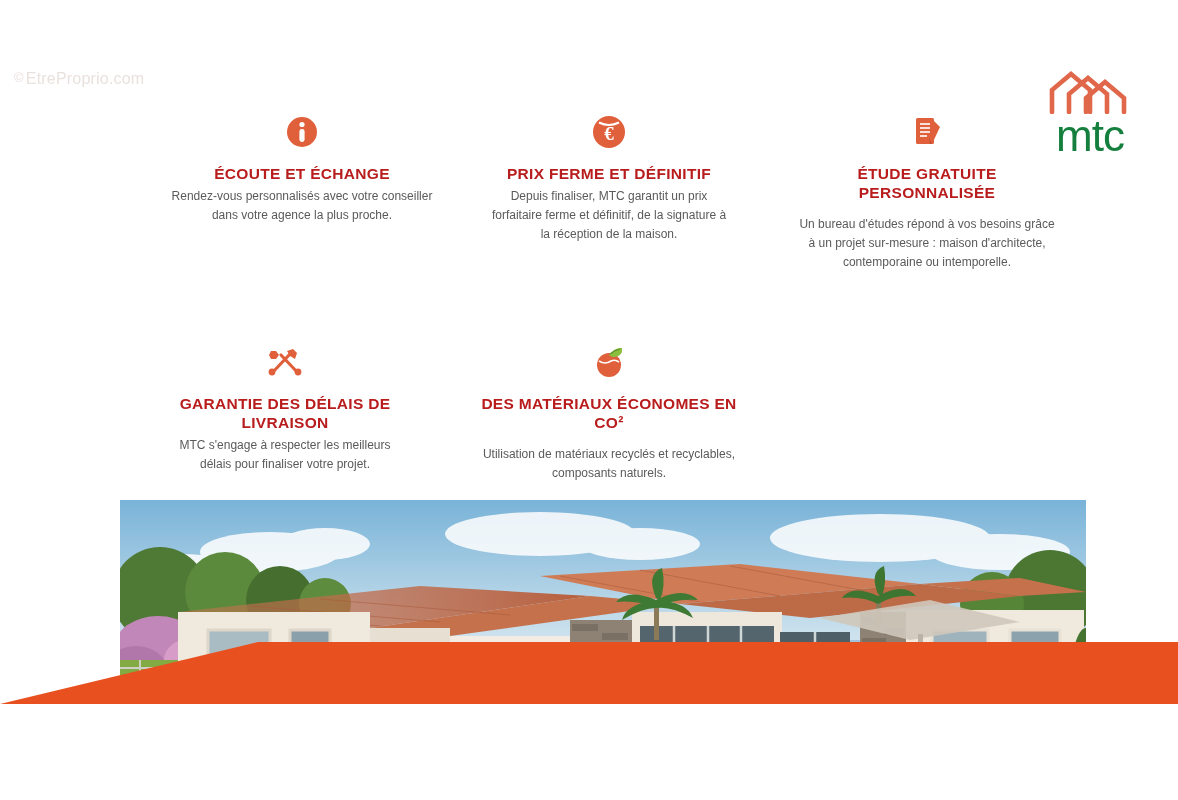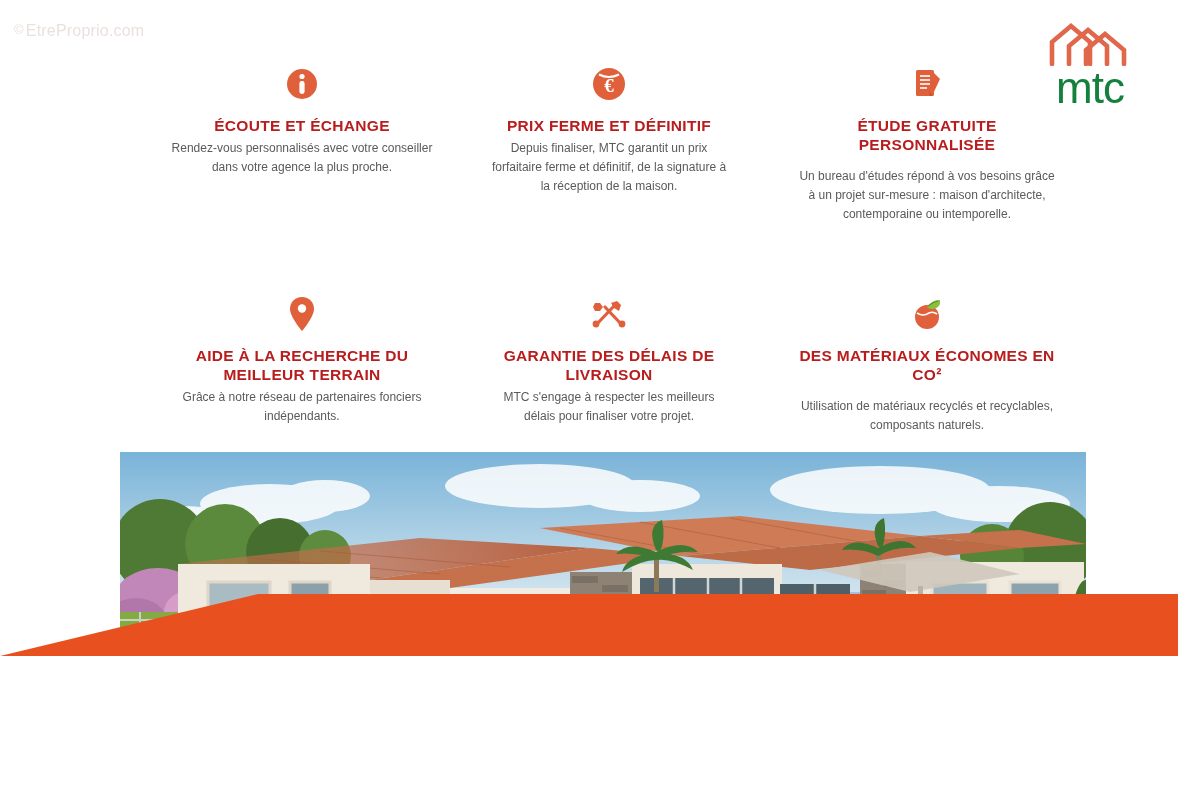--- a/index.html
+++ b/index.html
@@ -8,20 +8,21 @@
     width: 1178px; height: 800px;
     background: #ffffff;
     font-family: "Liberation Sans", sans-serif;
     overflow: hidden;
   }
   #page {
     position: relative;
     width: 1178px; height: 656px;
     background: #ffffff;
     overflow: hidden;
+    margin-top: 48px;
   }
 
   
   .watermark {
     position: absolute;
     left: 14px; top: 22px;
     font-size: 16px;
     color: #e9e1dd;
     letter-spacing: .2px;
     white-space: nowrap;
@@ -167,30 +168,20 @@
               <path d="M11 22 H18"></path>
           </g>
           <path d="M24 6 L31 13 L23 30 L20 24 Z" fill="#e0603c"></path>
           <path d="M20 24 L23 30 L21 29.5 Z" fill="#b94a2c"></path>
         </svg>
       </div>
       <div class="cell-title">ÉTUDE GRATUITE PERSONNALISÉE</div>
       <div class="cell-body gap">Un bureau d'études répond à vos besoins grâce à un projet sur-mesure : maison d'architecte, contemporaine ou intemporelle.</div>
     </div>
 
-    <div class="cell c1 r2">
-      <div class="cell-icon">
-        <svg width="26" height="36" viewBox="0 0 26 36">
-          <path d="M13 1 C6 1 1 6.4 1 13 C1 21 13 35 13 35 C13 35 25 21 25 13 C25 6.4 20 1 13 1 Z" fill="#e0603c"></path>
-          <circle cx="13" cy="12.5" r="4.2" fill="#fff"></circle>
-        </svg>
-      </div>
-      <div class="cell-title">AIDE À LA RECHERCHE DU MEILLEUR TERRAIN</div>
-      <div class="cell-body">Grâce à notre réseau de partenaires fonciers indépendants.</div>
-    </div>
 
     <div class="cell c2 r2">
       <div class="cell-icon">
         <svg width="34" height="30" viewBox="0 0 34 30">
           <g stroke="#e0603c" stroke-width="3.2" stroke-linecap="round" fill="none">
             <path d="M4 26 L22 7"></path>
             <path d="M30 26 L13 8"></path>
           </g>
           <path d="M19 4 l6 -2 4 4 -2 6 -5 -3 z" fill="#e0603c"></path>
           <path d="M3 4 l5 0 3 4 -3 4 -5 0 -2 -4 z" fill="#e0603c"></path>

